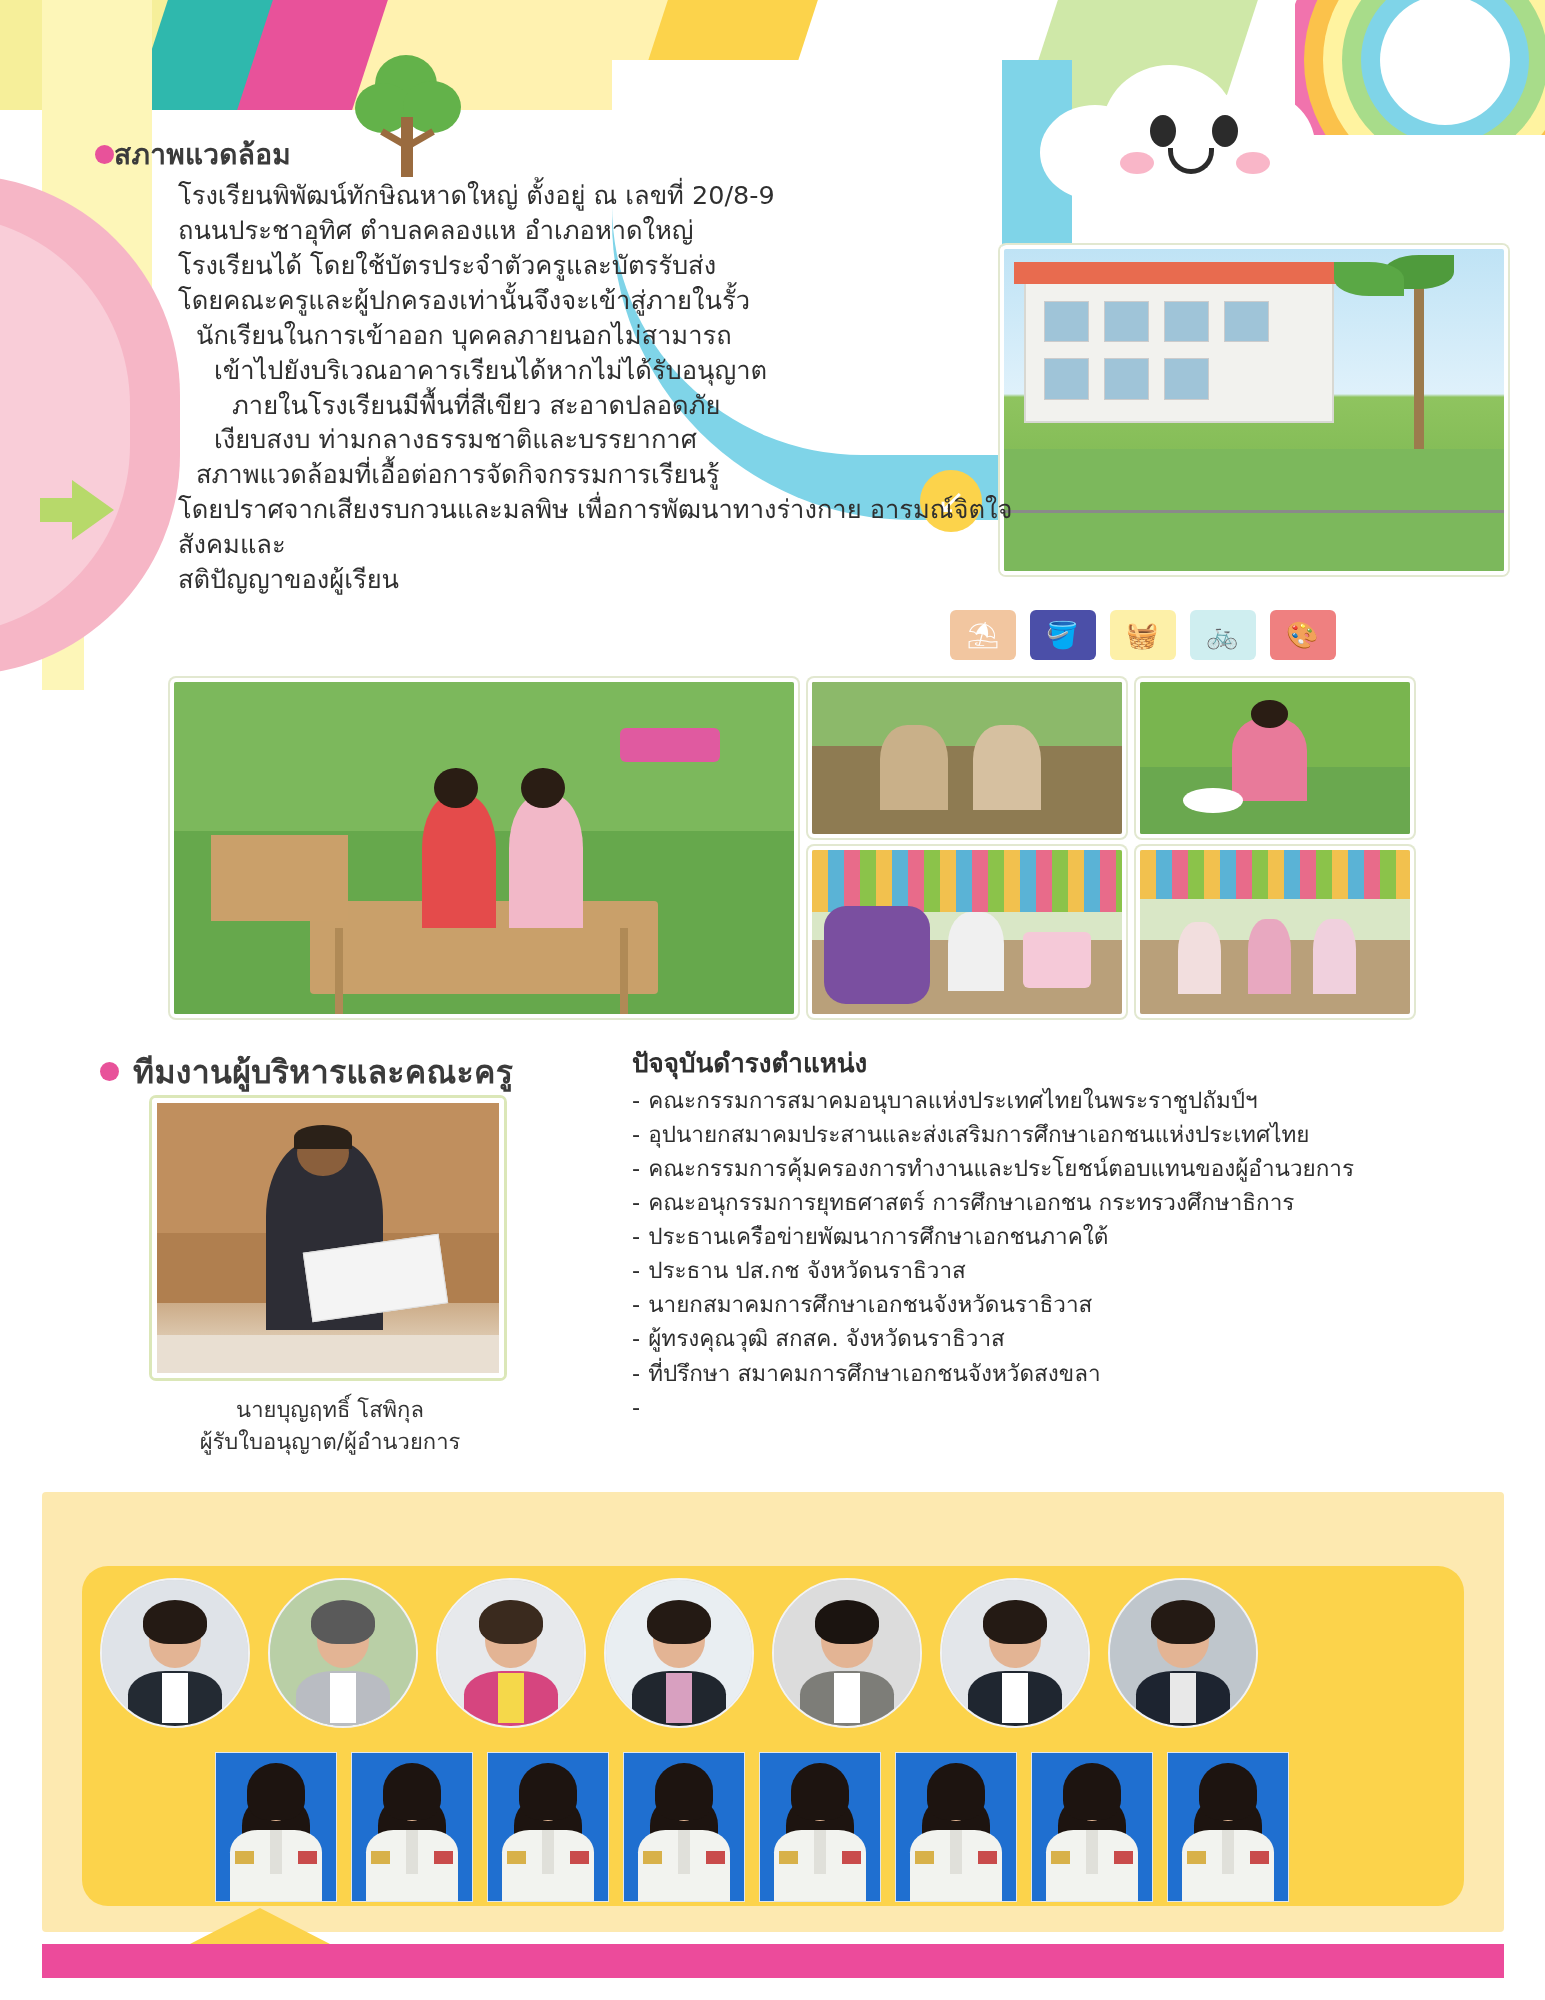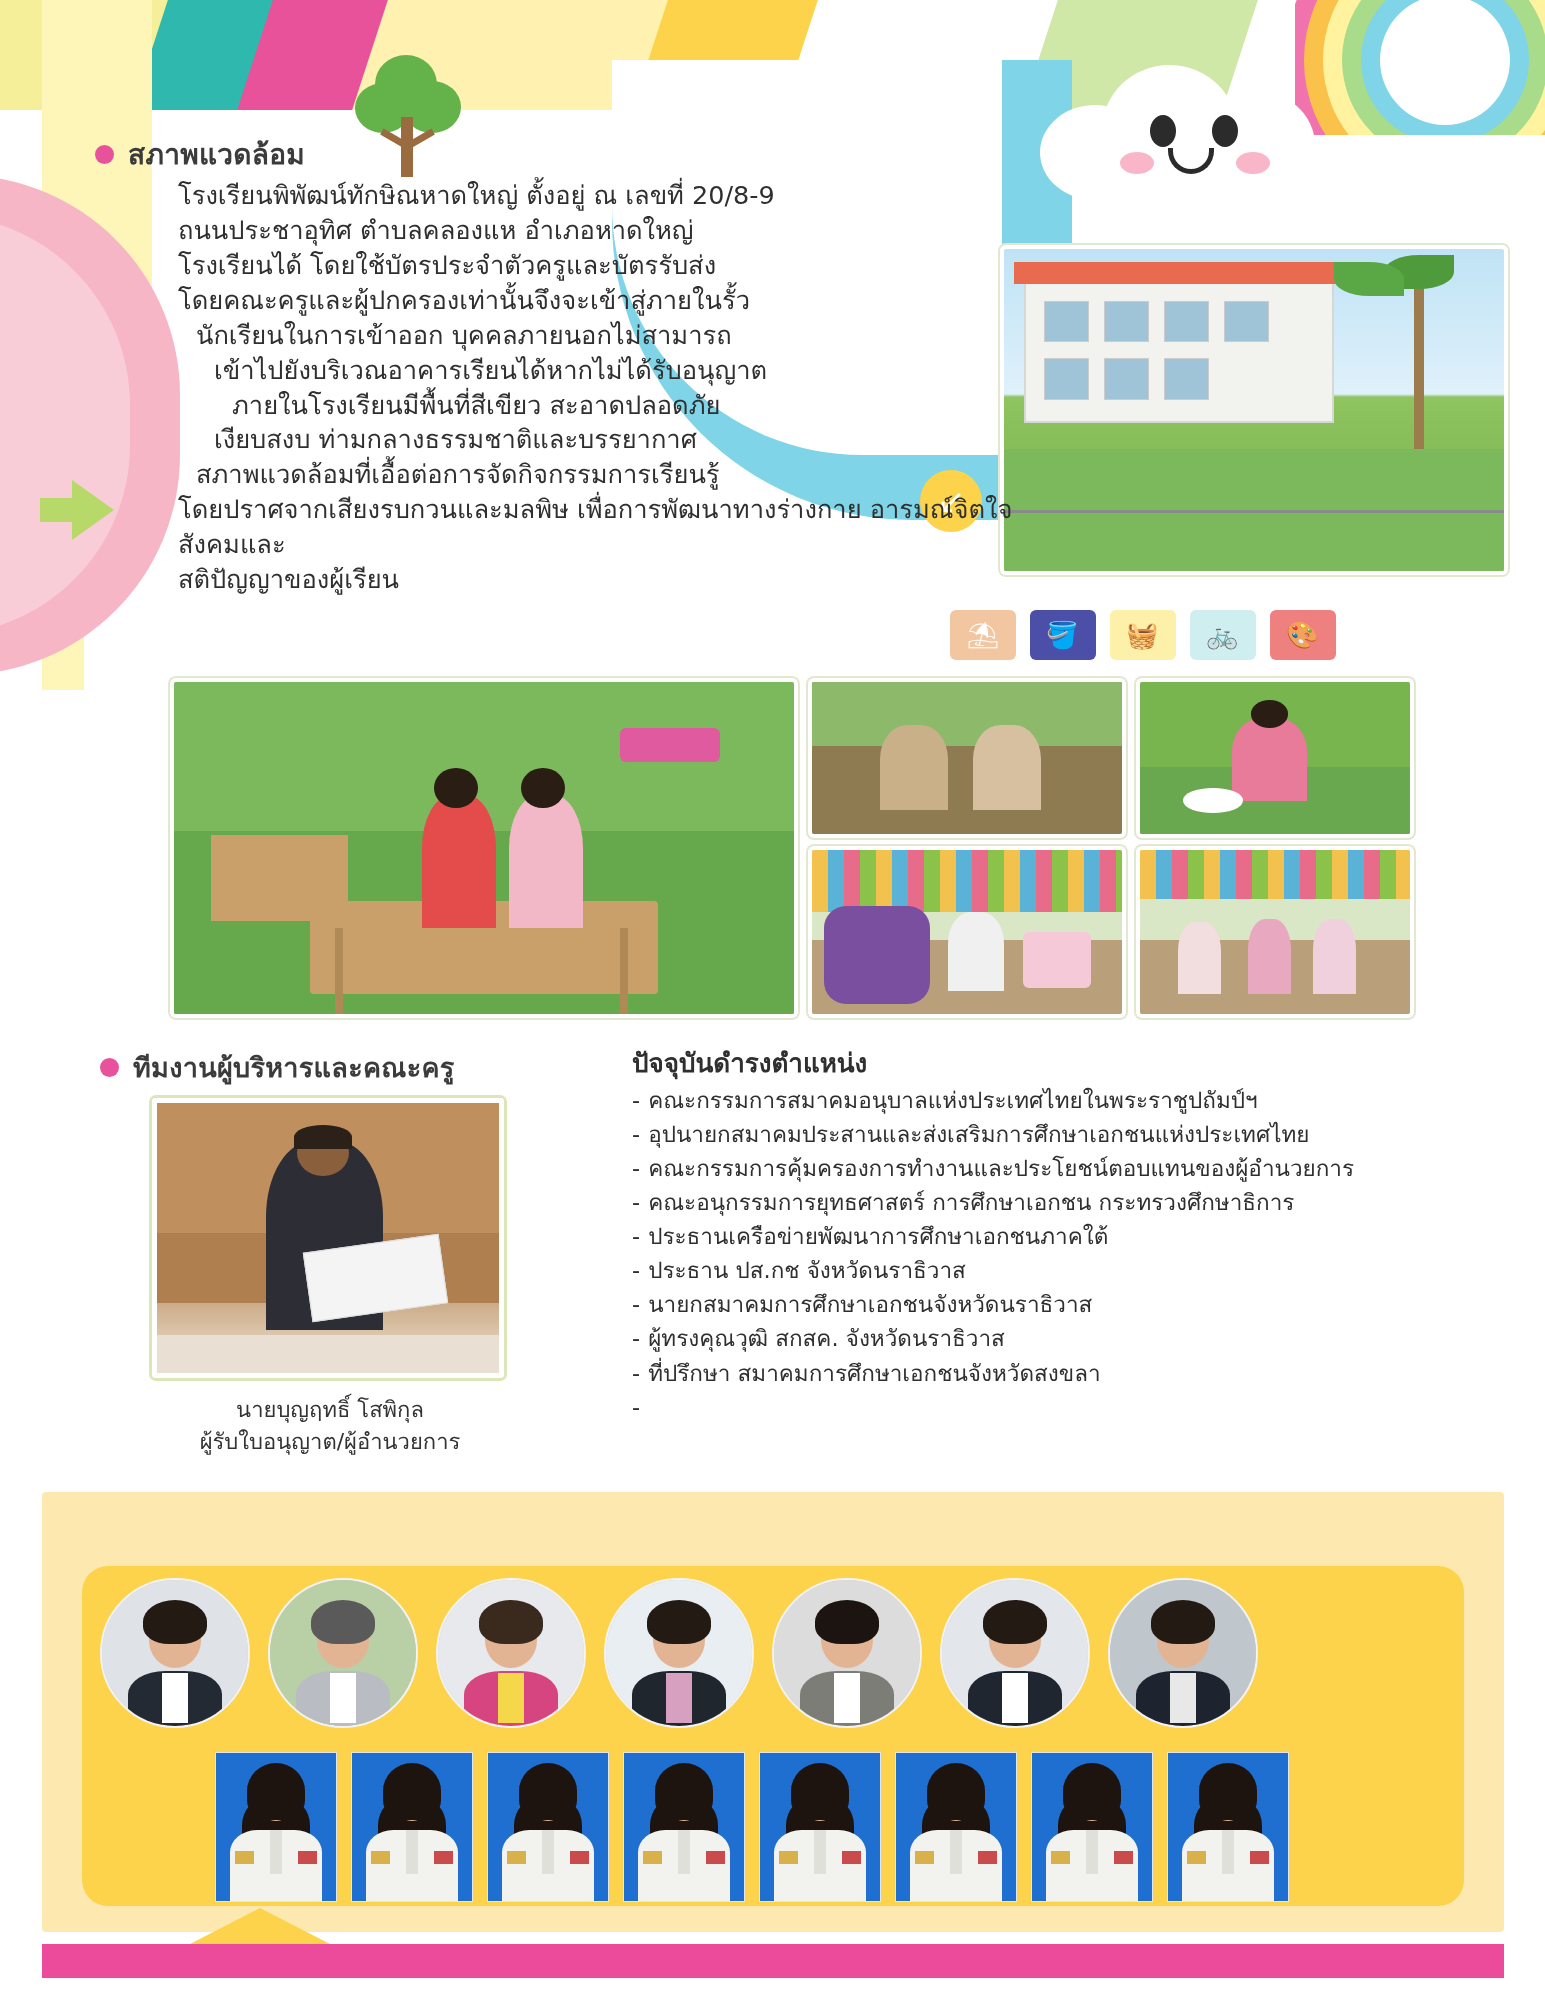--- a/index.html
+++ b/index.html
@@ -121,21 +121,21 @@
   .circle-arrow {
     position: absolute; left: 920px; top: 470px; width: 62px; height: 62px;
     background: #fcd34b; border-radius: 50%;
     display: flex; align-items: center; justify-content: center;
     color: #ffffff; font-size: 34px; line-height: 1;
   }
 
   
   .sec-env-head {
     position: absolute; left: 95px; top: 132px;
-    display: flex; align-items: center; gap: 14px;
+    display: flex; align-items: center; 
     z-index: 6;
   }
   .bullet-dot { width: 19px; height: 19px; border-radius: 50%; background: #e8529a; }
   .sec-title {
     font-size: 28px; color: #3b3b3b; font-weight: 600;
     letter-spacing: .3px;
   }
 
   .env-text {
     position: absolute; left: 178px; top: 178px; width: 840px;
@@ -183,21 +183,21 @@
   .mi2 { background: #4b4fa8; }
   .mi3 { background: #fdf0a8; }
   .mi4 { background: #cfeef0; }
   .mi5 { background: #ef8080; }
 
   
   .sec-team-head {
     position: absolute; left: 100px; top: 1046px;
     display: flex; align-items: center; gap: 14px;
   }
-  .sec-team-head .sec-title { font-size: 27px; }
+  .sec-team-head .sec-title { font-size: 32px; }
 
   .director-photo {
     position: absolute; left: 152px; top: 1098px; width: 352px; height: 280px;
     border: 5px solid #fff; box-shadow: 0 0 0 3px #dbe7b8; border-radius: 4px;
     background: linear-gradient(#c59a6a 0%, #b98c5c 60%, #efe6d8 100%);
     overflow: hidden;
   }
   .dp-sofa { position:absolute; left:0; top:0; width:100%; height:72%; background:#c08f5e;}
   .dp-sofa2{ position:absolute; left:0; top:48%; width:100%; height:26%; background:#b07f4f;}
   .dp-man { position:absolute; left:32%; top:14%; width:34%; height:70%; background:#2d2d35; border-radius:40% 40% 0 0;}

